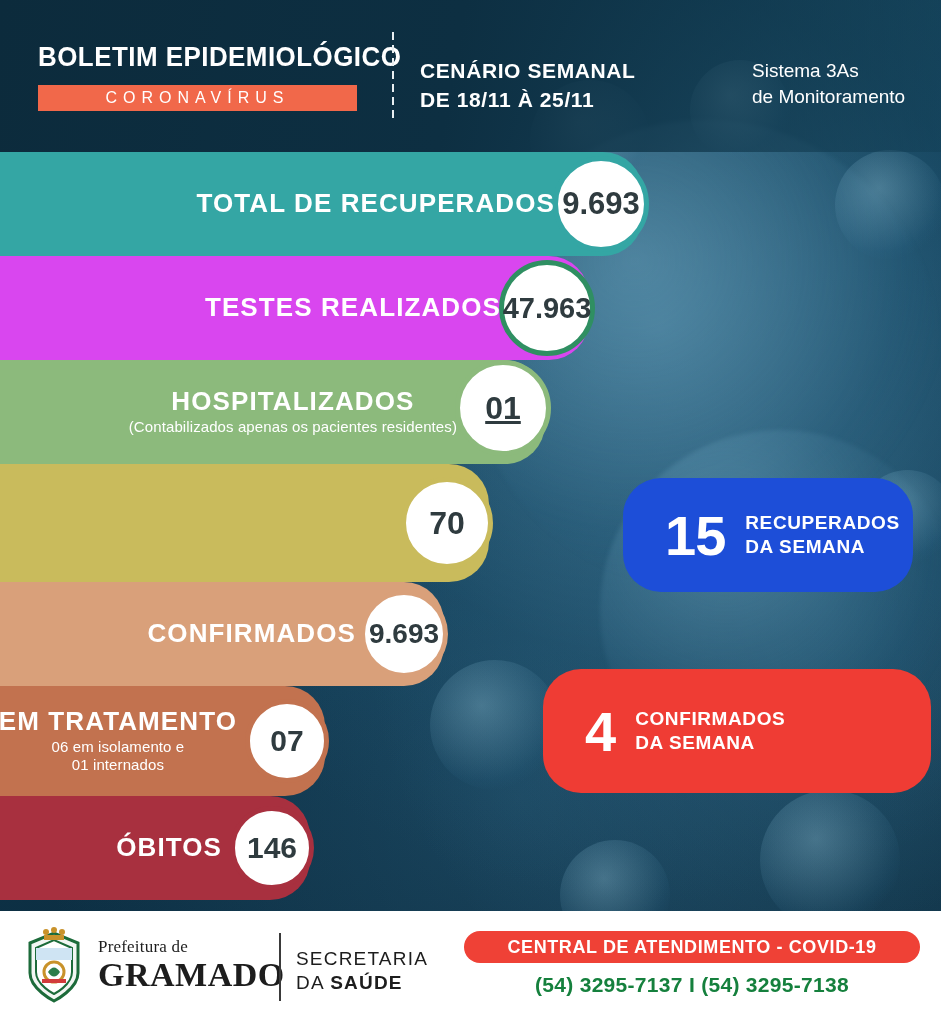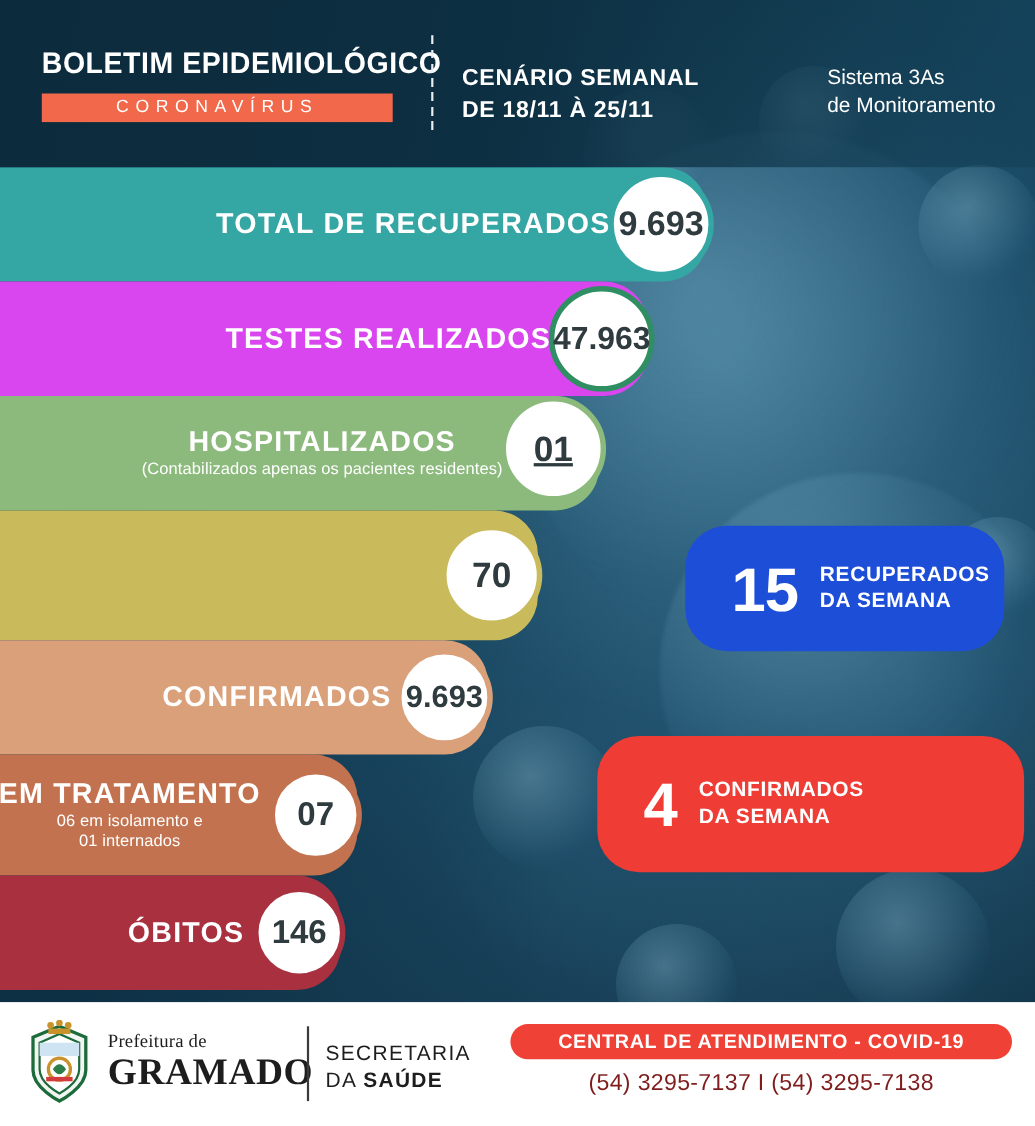--- a/index.html
+++ b/index.html
@@ -152,21 +152,21 @@
     position: absolute; left: 464px; top: 20px;
     width: 456px; height: 32px; border-radius: 16px;
     background: #ef4136;
     display: flex; align-items: center; justify-content: center;
   }
   .central span {
     color: #ffffff; font-size: 18px; font-weight: bold; letter-spacing: 0.6px;
   }
   .phones {
     position: absolute; left: 464px; top: 62px; width: 456px;
-    text-align: center; color: #7f1d1d; font-size: 21px; font-weight: normal;
+    text-align: center; color: #15803d; font-size: 21px; font-weight: bold;
     letter-spacing: 0.3px;
   }
 </style>
 </head>
 <body>
 
 <div id="page">
 
   <div class="bg">
     <div class="bg-blob" style="left:470px; top:120px; width:470px; height:470px;"></div>

